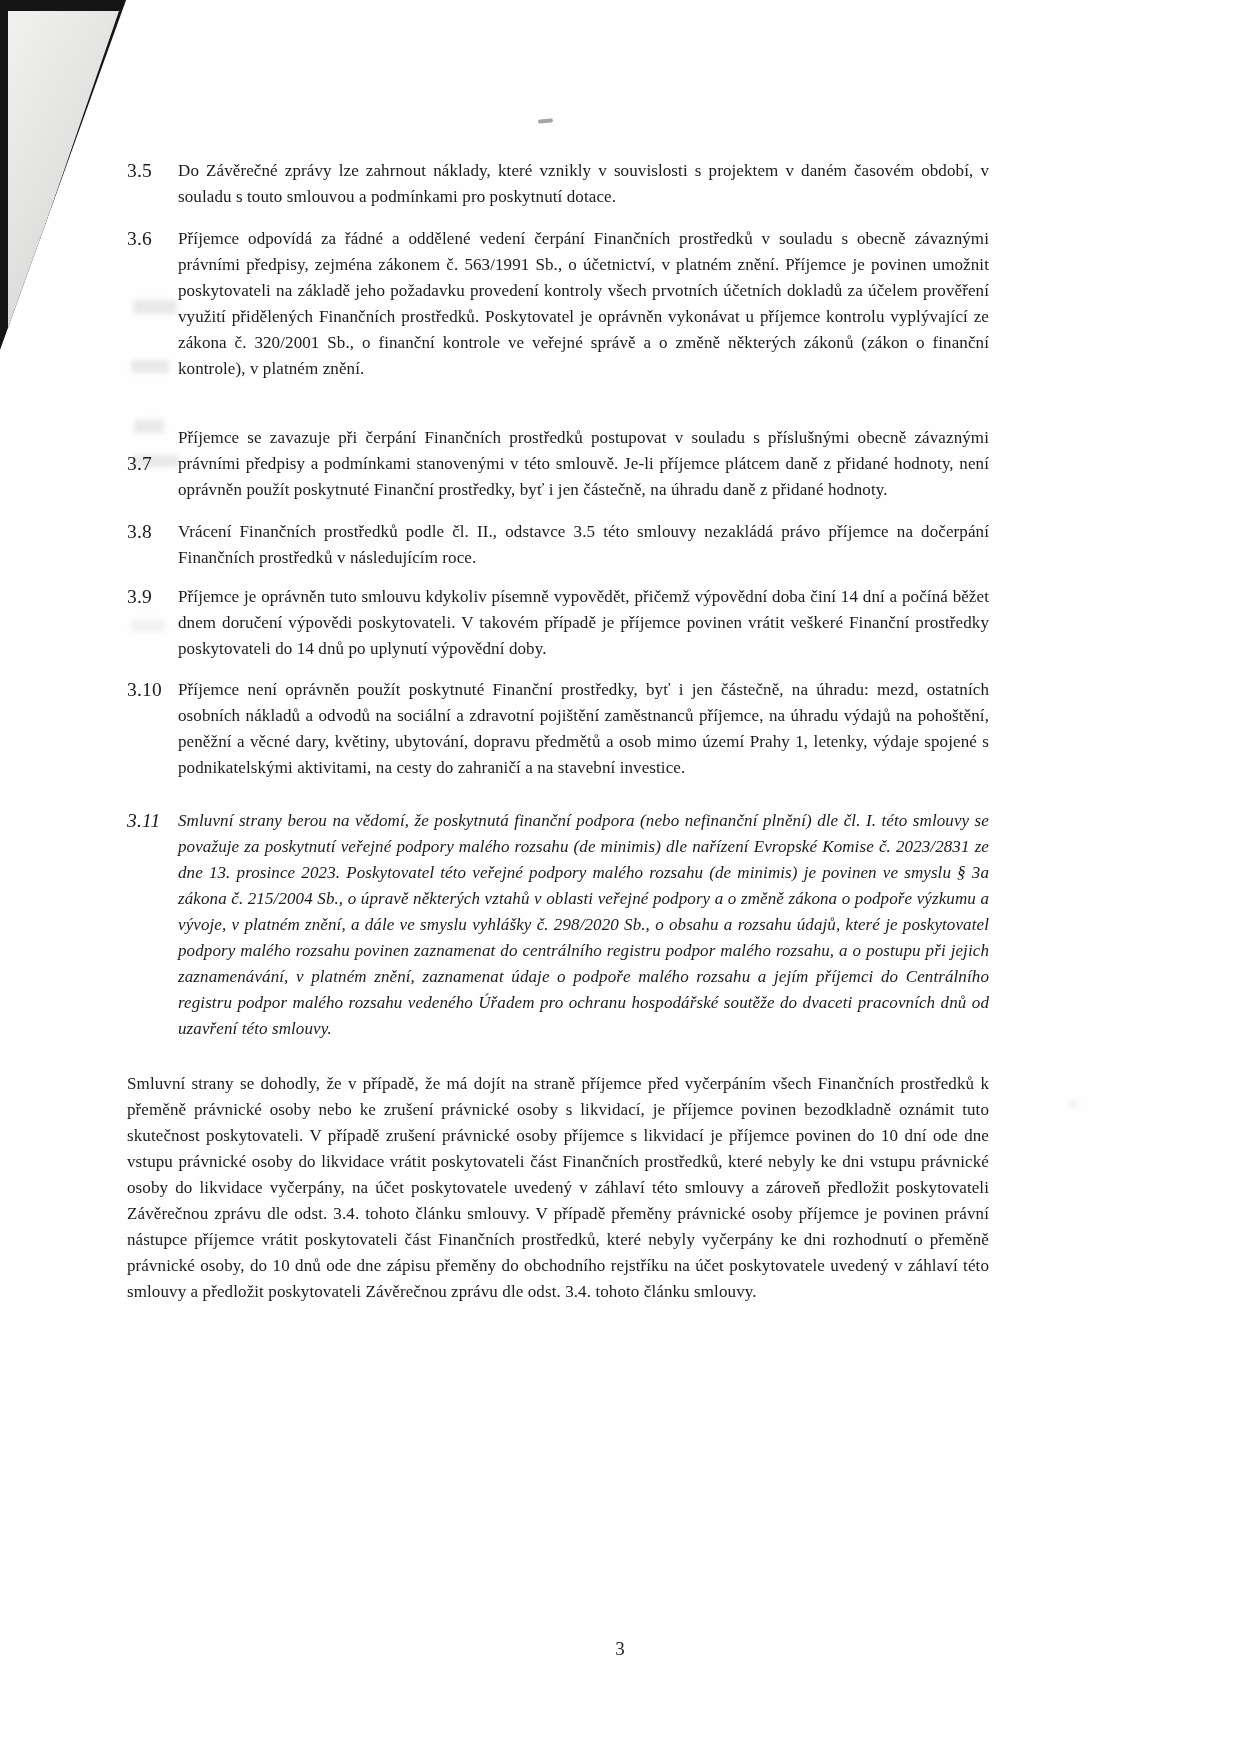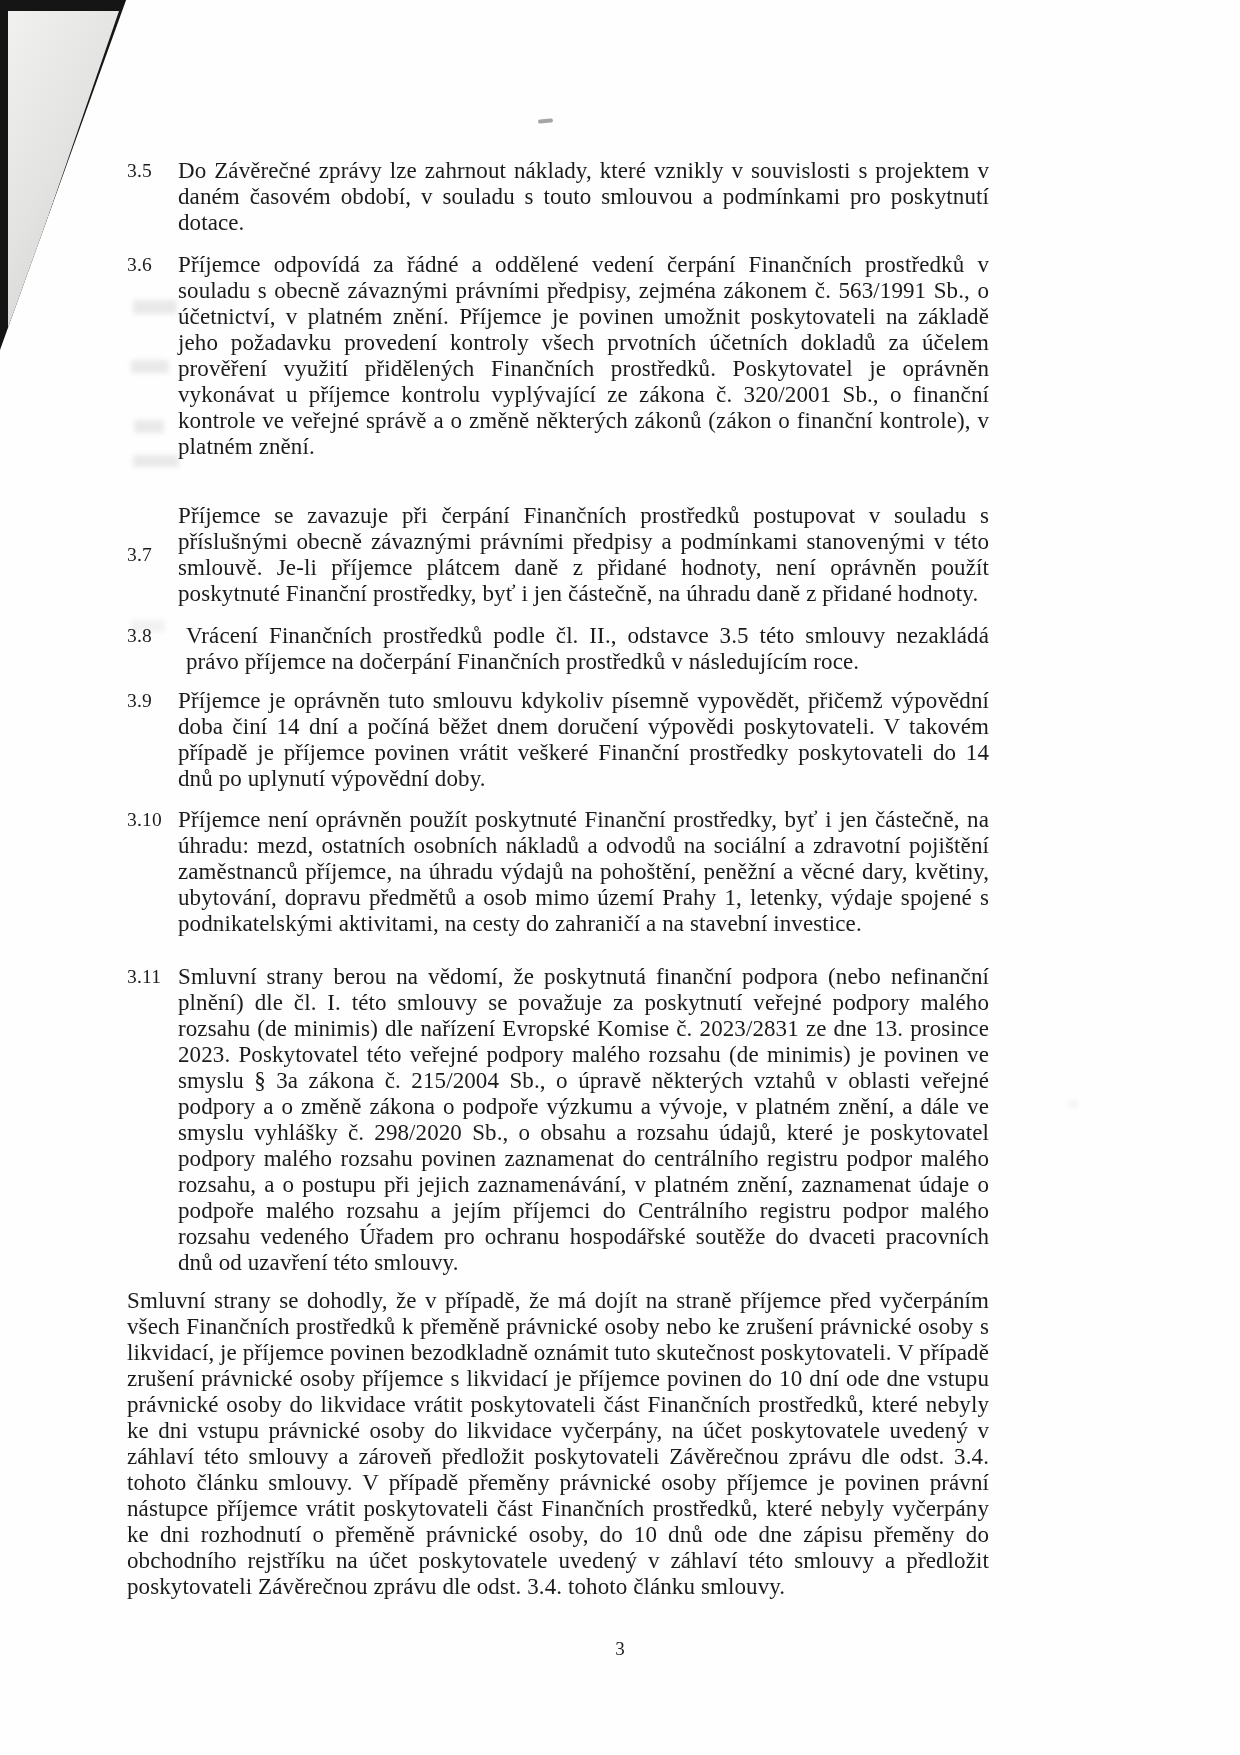--- a/index.html
+++ b/index.html
@@ -36,32 +36,32 @@
   .sec-num {
     flex:0 0 51px;
     width:51px;
     font-size:19.5px;
     line-height:26px;
     letter-spacing:0.2px;
   }
   .sec-text {
     flex:1;
     text-align:justify;
-    font-size:23px;
+    font-size:17px;
     line-height:26px;
     letter-spacing:0.1px;
     text-justify: inter-word;
   }
   .mb33 { }
   .mb43 { margin-bottom:43px;margin-top:16px; }
   .mb16 { margin-bottom:16px;align-items:center; }
-  .mb13 { margin-bottom:13px;gap:8px; }
+  .mb13 { margin-bottom:13px; }
   .mb15 { margin-bottom:15px; }
   .mb27 { margin-bottom:27px;justify-content:space-between; }
-  .mb30 { margin-bottom:12px; }
+  .mb30 { margin-bottom:29px;font-style:italic; }
   .page-number {
     position:absolute;
     left:0; right:0;
     top:1638px;
     text-align:center;
     font-size:19px;
     color:#222;
   }
   
   .smudge-dash {

